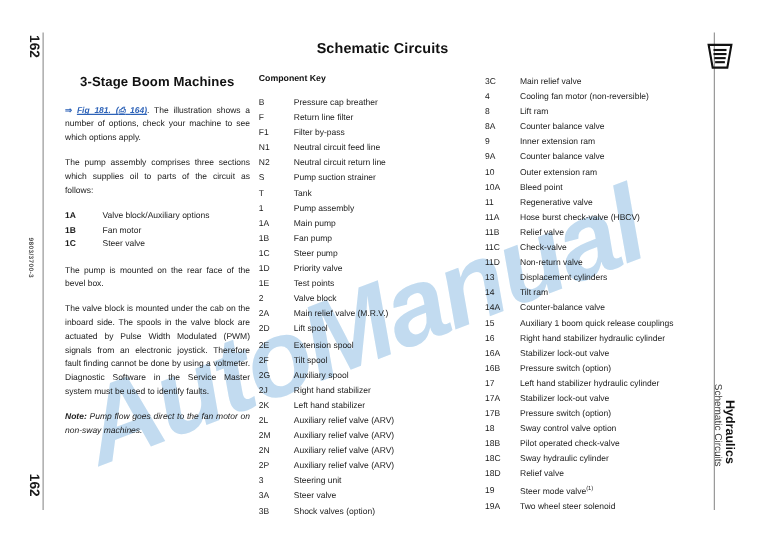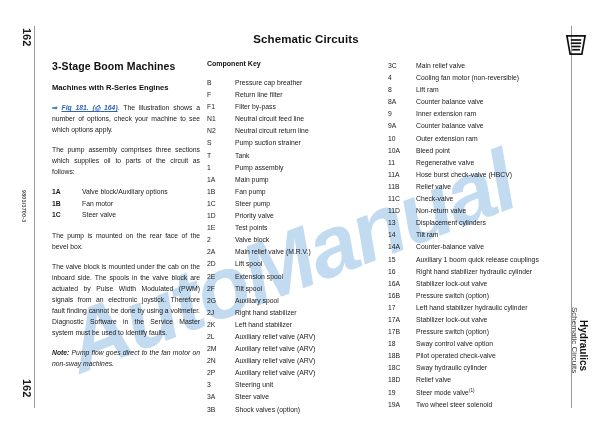--- a/index.html
+++ b/index.html
@@ -105,21 +105,21 @@
   .col {
     position: absolute;
     top: 60px;
     z-index: 5;
   }
   #col-left  { left: 52px;  width: 148px; }
   #col-mid   { left: 207px; width: 160px; }
   #col-right { left: 388px; width: 178px; }
 
   h1.head-main {
-    margin: 0 0 11px 0;
+    margin: 0 0 11px 12px;
     font-size: 10.5px;
     font-weight: bold;
     color: #111;
     letter-spacing: .1px;
   }
   h2.head-sub {
     margin: 0 0 10px 0;
     font-size: 7.6px;
     font-weight: bold;
     color: #111;
@@ -209,21 +209,20 @@
       <rect x="14" y="26" width="12" height="2.6" fill="#111"></rect>
     </svg>
   </div>
 
   <div class="watermark">AutoManual</div>
 
   <div class="col" id="col-left">
 
     <h1 class="head-main">3-Stage Boom Machines</h1>
 
-    <h2 class="head-sub">Machines with R-Series Engines</h2>
 
     <p class="body">
       <span class="xref-arrow">⇒</span>
       <span class="xref"><span>Fig 181. (</span><span>⎙</span>
         <span>164)</span></span><span>. The illustration shows a number of options, check your machine to see which options apply.</span>
     </p>
 
     <p class="body">The pump assembly comprises three sections which supplies oil to parts of the circuit as follows:</p>
 
     <div class="deflist">

